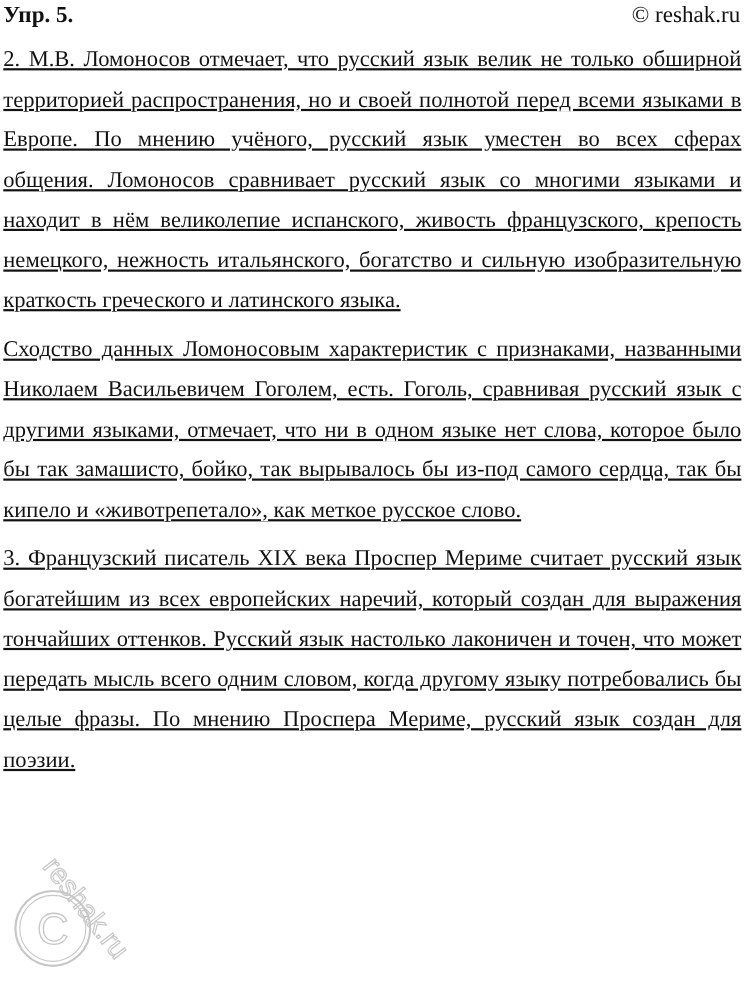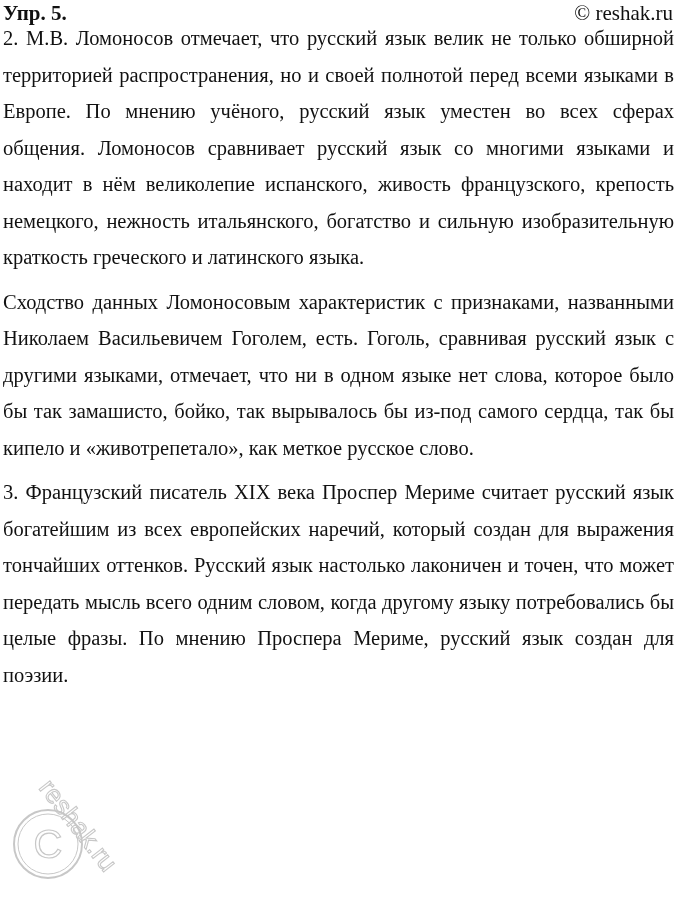--- a/index.html
+++ b/index.html
@@ -29,23 +29,24 @@
   }
   .header .title {
     font-weight: bold;
   }
   .header .copyright {
     font-weight: normal;
     margin-left: 23px;
   }
   .content {
     position: absolute;
-    top: 20px;
+    top: 36px;
     left: 3px;
     width: 671px;
+    text-decoration: underline;
   }
   .para {
     font-size: 20.5px;
     line-height: 36.5px;
     text-align: justify;
     margin: 0 0 8px 0;
     hyphens: none;
   }
   .para.p1 { margin-top: 0; }
   .para.p2 { margin-top: 0; }

